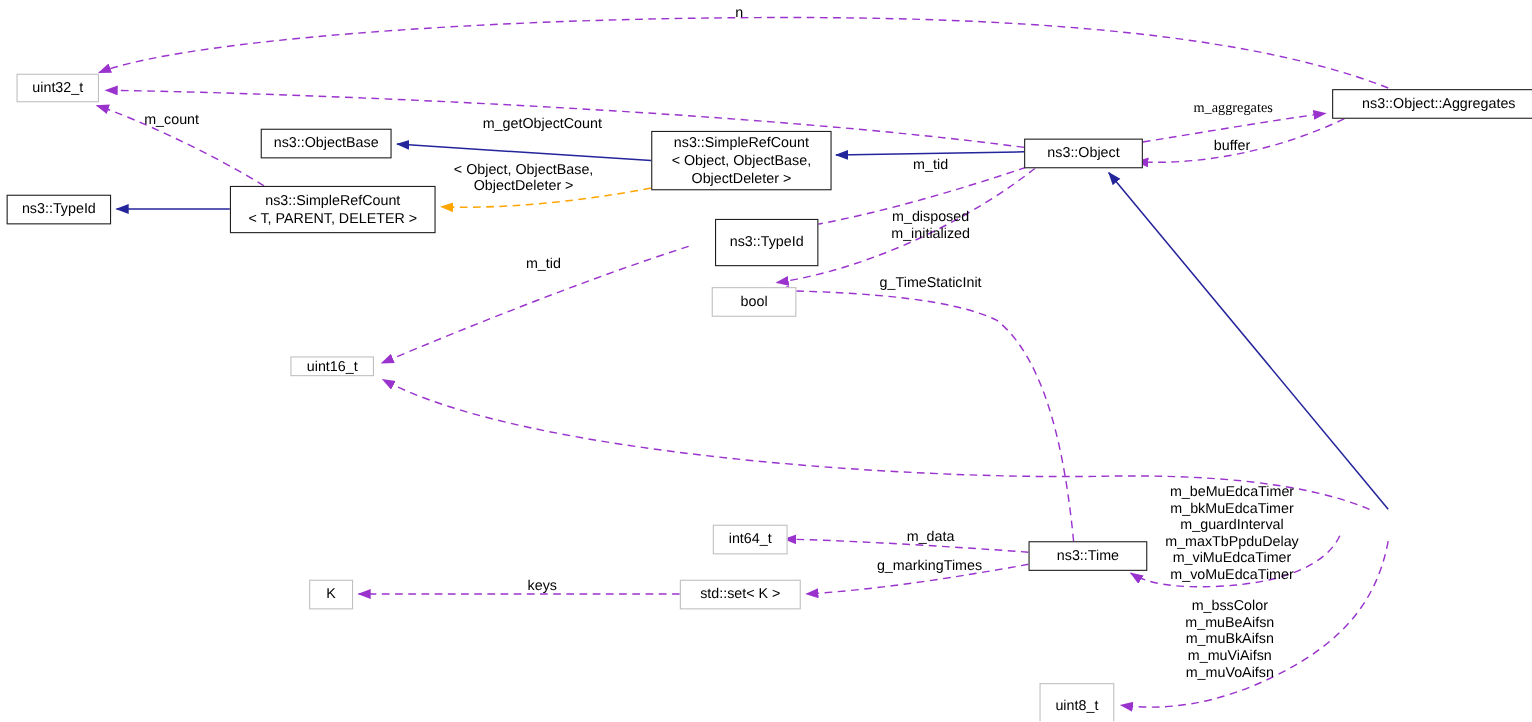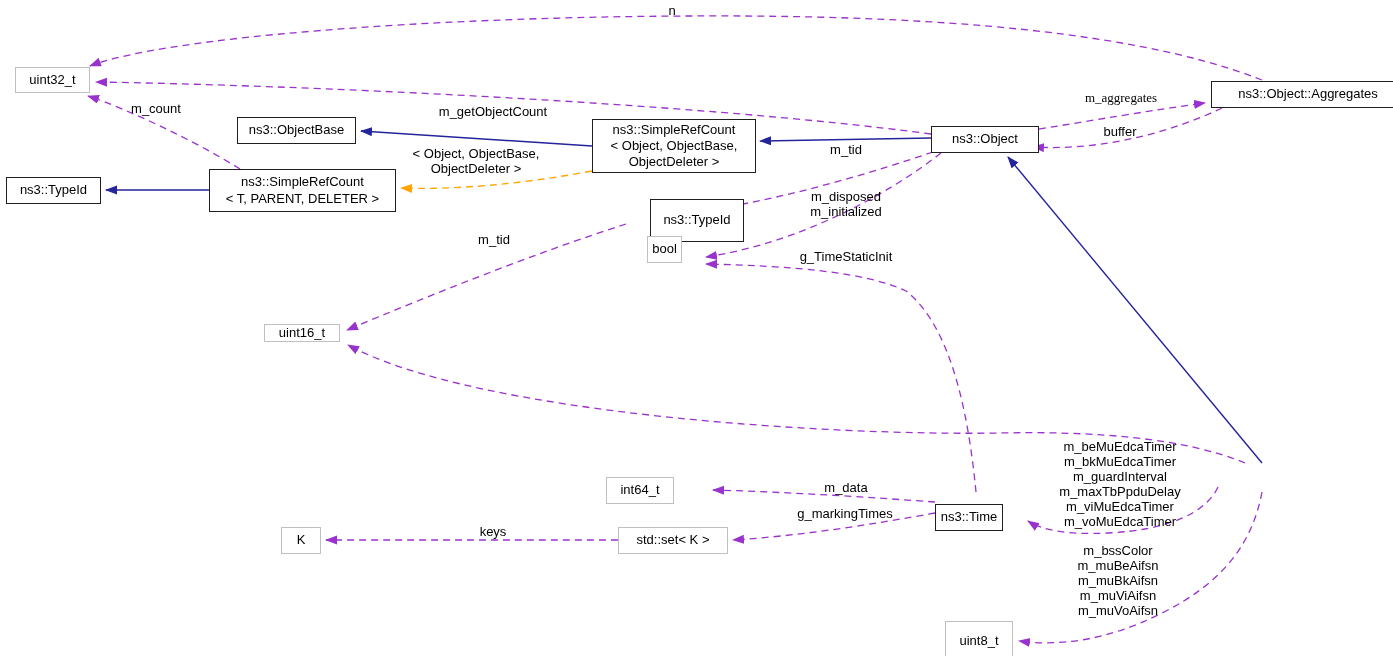--- a/index.html
+++ b/index.html
@@ -80,28 +80,28 @@
 
   <div class="node external" style="left:15px;top:67px;width:75px;height:26px;">uint32_t</div>
   <div class="node" style="left:6px;top:177px;width:95px;height:27px;">ns3::TypeId</div>
   <div class="node" style="left:237px;top:117px;width:119px;height:27px;">ns3::ObjectBase</div>
   <div class="node" style="left:209px;top:169px;width:187px;height:43px;">ns3::SimpleRefCount
 &lt; T, PARENT, DELETER &gt;</div>
   <div class="node" style="left:592px;top:119px;width:164px;height:54px;">ns3::SimpleRefCount
 &lt; Object, ObjectBase,
 ObjectDeleter &gt;</div>
   <div class="node" style="left:650px;top:199px;width:94px;height:43px;">ns3::TypeId</div>
-  <div class="node external" style="left:647px;top:236px;width:35px;height:27px;">bool</div>
+  <div class="node external" style="left:647px;top:261px;width:77px;height:27px;">bool</div>
   <div class="node external" style="left:264px;top:324px;width:76px;height:18px;">uint16_t</div>
   <div class="node" style="left:931px;top:126px;width:108px;height:27px;">ns3::Object</div>
   <div class="node" style="left:1211px;top:81px;width:194px;height:27px;">ns3::Object::Aggregates</div>
-  <div class="node external" style="left:606px;top:477px;width:68px;height:27px;">int64_t</div>
+  <div class="node external" style="left:648px;top:477px;width:68px;height:27px;">int64_t</div>
   <div class="node external" style="left:281px;top:527px;width:40px;height:27px;">K</div>
   <div class="node external" style="left:618px;top:527px;width:110px;height:27px;">std::set&lt; K &gt;</div>
-  <div class="node" style="left:935px;top:504px;width:68px;height:27px;">ns3::Time</div>
+  <div class="node" style="left:935px;top:492px;width:108px;height:27px;">ns3::Time</div>
   <div class="node external" style="left:945px;top:621px;width:68px;height:40px;">uint8_t</div>
 
   <div class="edge-label" style="left:672px;top:3px;">n</div>
   <div class="edge-label" style="left:493px;top:74px;margin-top:30px;">m_getObjectCount</div>
   <div class="edge-label" style="left:156px;top:101px;">m_count</div>
   <div class="edge-label" style="left:476px;top:146px;">&lt; Object, ObjectBase,
 ObjectDeleter &gt;</div>
   <div class="edge-label" style="left:846px;top:142px;">m_tid</div>
   <div class="edge-label" style="left:846px;top:189px;">m_disposed
 m_initialized</div>

